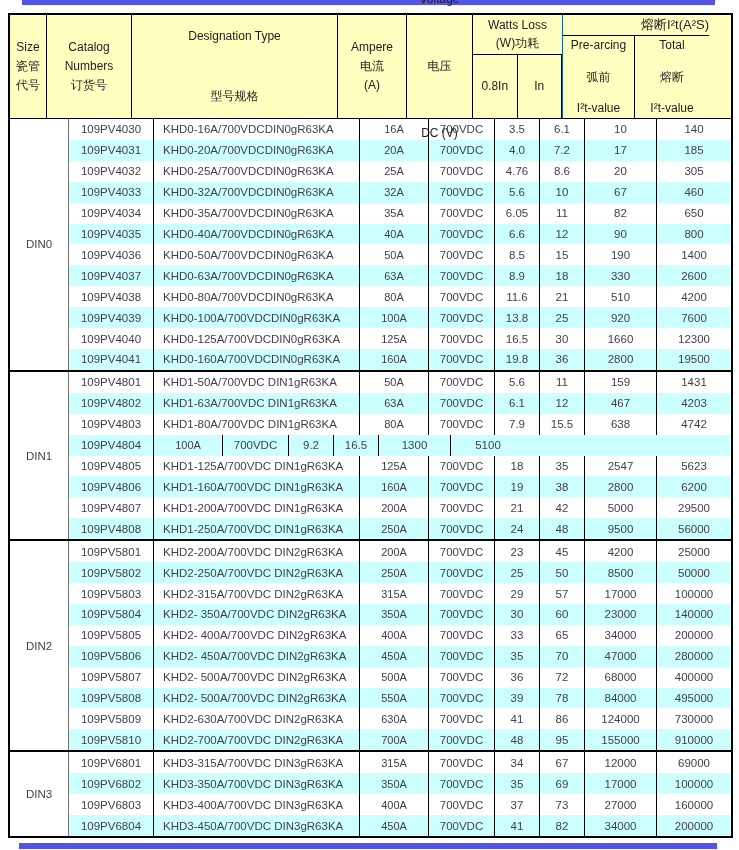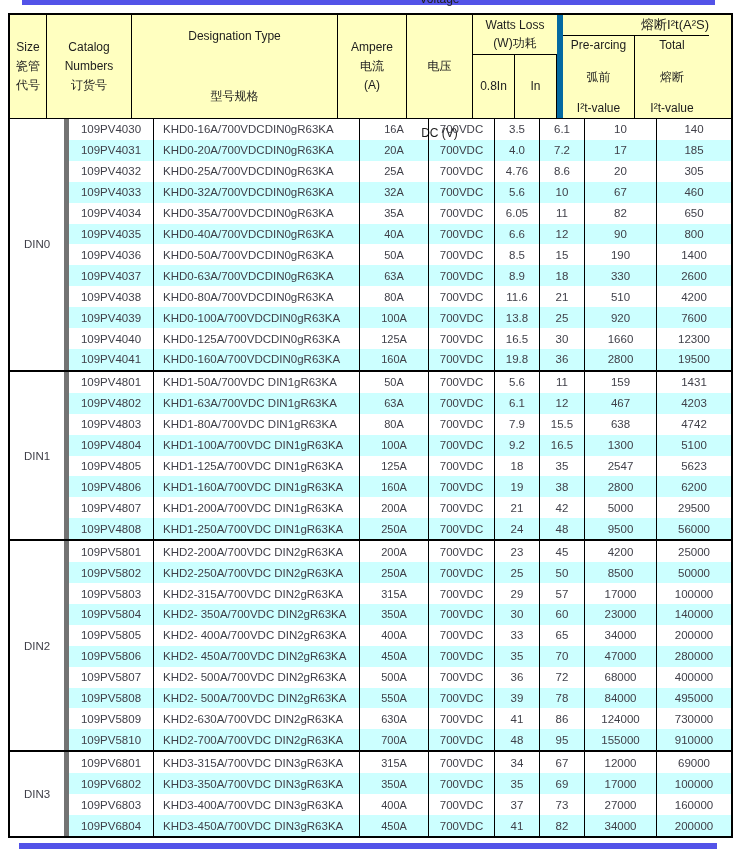--- a/index.html
+++ b/index.html
@@ -32,21 +32,21 @@
   .hcell {
     display: flex; flex-direction: column; justify-content: center; align-items: center;
     text-align: center; font-size: 12px; line-height: 1.6;
     border-right: 1px solid #000;
   }
   .w-size  { width: 37px; }
   .w-cat   { width: 85px; }
   .w-desig { width: 206px; gap: 40px; }
   .w-amp   { width: 69px; }
   .w-volt  { width: 66px; gap: 48px; }
-  .hgroup { display: flex; flex-direction: column; border-right: 6px solid #0369a1; }
+  .hgroup { display: flex; flex-direction: column; border-right: 1px solid #0369a1; }
   .hgroup.watts { width: 90px; }
   .hgroup.i2t   { width: 146px; border-right: none; }
   .hgroup-top {
     height: 40px; border-bottom: 1px solid #000;
     display: flex; flex-direction: column; justify-content: center; align-items: center;
     font-size: 12px; line-height: 1.45;
   }
   .hgroup.i2t .hgroup-top { font-size: 13px; align-items: flex-end; }
   .hgroup-sub { flex: 1; display: flex; }
   .subcell {
@@ -57,21 +57,21 @@
   }
   .subcell.s-08 { width: 45px; }
   .subcell.s-in { width: 45px; }
   .subcell.s-pre { width: 72px; }
   .subcell.s-tot { width: 74px; border-right: none; }
   
   .table-body { flex: 1; display: flex; flex-direction: column; }
   .section { display: flex; border-top: 2px solid #000; min-height: 0; }
   .section:first-child { border-top: none; }
   .size-cell {
-    width: 59px; border-right: 5px solid #737373;
+    width: 59px; border-right: 1px solid #737373;
     display: flex; align-items: center; justify-content: center;
     font-size: 11.5px; color: #3f3f48; background: #fff;
   }
   .section-rows { flex: 1; display: flex; flex-direction: column; min-height: 0; }
   .row { flex: 1; display: flex; min-height: 0; }
   .section-rows .row:nth-child(even) { background: var(--row-alt, #ccffff); }
   .cell {
     display: flex; align-items: center; justify-content: center;
     font-size: 11.5px; color: #3f3f48; white-space: nowrap; overflow: hidden;
     border-right: 1px solid #000;
@@ -304,21 +304,20 @@
     <div class="cell c-desig">KHD1-80A/700VDC DIN1gR63KA</div>
     <div class="cell c-amp">80A</div>
     <div class="cell c-volt">700VDC</div>
     <div class="cell c-08">7.9</div>
     <div class="cell c-in">15.5</div>
     <div class="cell c-pre">638</div>
     <div class="cell c-tot">4742</div>
   </div>
           <div class="row">
     <div class="cell c-cat">109PV4804</div>
-    <div class="cell c-desig">KHD1-100A/700VDC DIN1gR63KA</div>
     <div class="cell c-amp">100A</div>
     <div class="cell c-volt">700VDC</div>
     <div class="cell c-08">9.2</div>
     <div class="cell c-in">16.5</div>
     <div class="cell c-pre">1300</div>
     <div class="cell c-tot">5100</div>
   </div>
           <div class="row">
     <div class="cell c-cat">109PV4805</div>
     <div class="cell c-desig">KHD1-125A/700VDC DIN1gR63KA</div>

